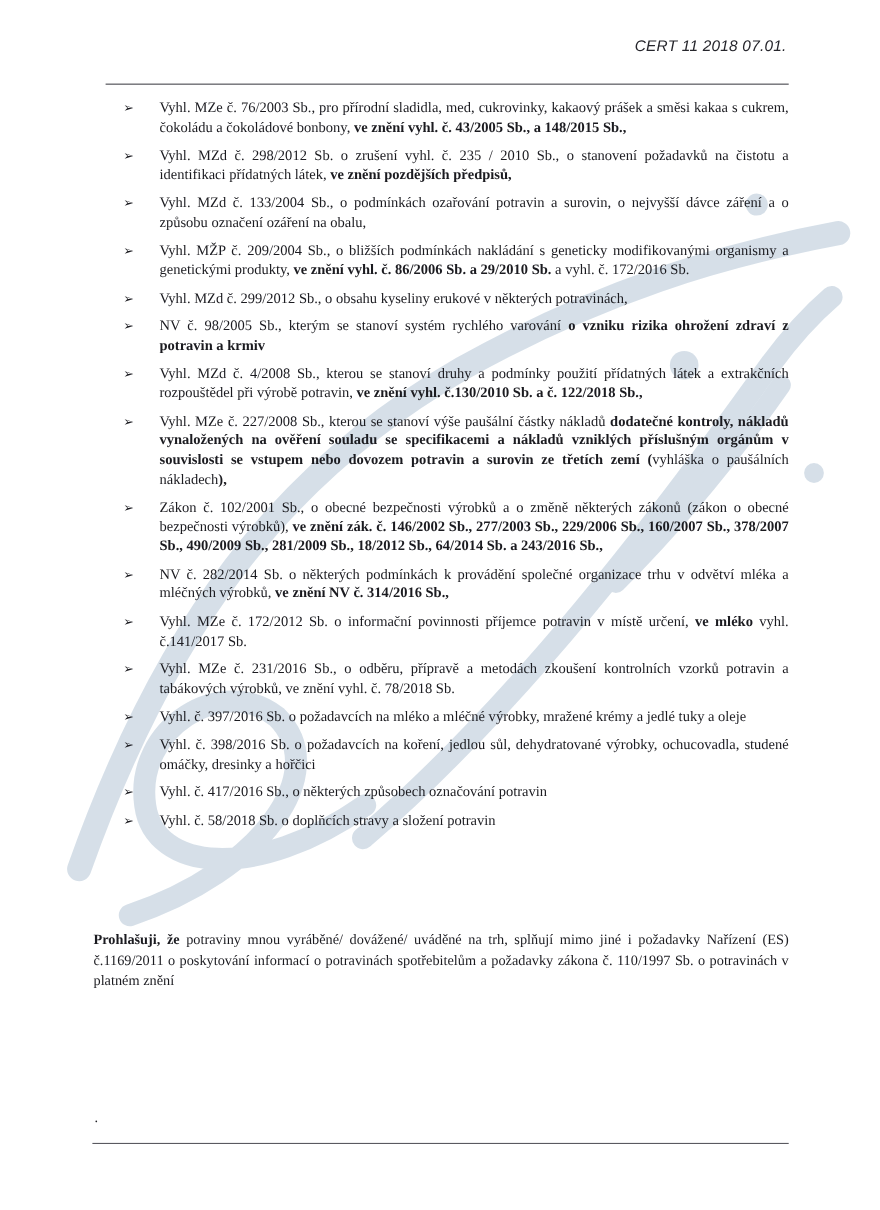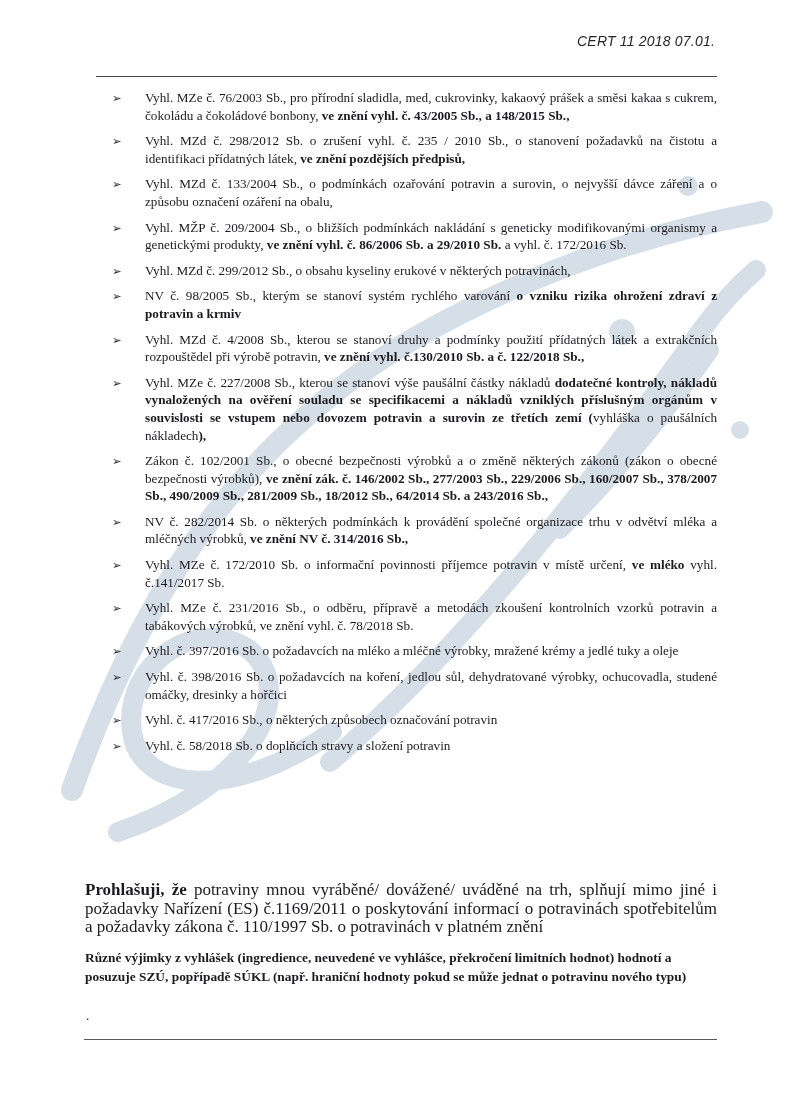--- a/index.html
+++ b/index.html
@@ -66,25 +66,25 @@
   .item-text {
     flex: 1;
     text-align: justify;
     font-size: 13.2px;
     line-height: 17.6px;
   }
   .b { font-weight: normal; }
   .r { font-weight: bold; }
   .declaration {
     position: absolute;
-    top: 864px;
+    top: 832px;
     left: 85px;
     width: 632px;
     text-align: justify;
-    font-size: 17px;
+    font-size: 13px;
     line-height: 18.5px;
   }
   .exceptions {
     position: absolute;
     top: 936px;
     left: 85px;
     width: 636px;
     text-align: left;
     font-size: 13.4px;
     line-height: 18.5px;
@@ -171,21 +171,21 @@
       <div class="list-item">
         <span class="bullet">➢</span>
         <span class="item-text"><span class="b">Zákon č. 102/2001 Sb., o obecné bezpečnosti výrobků a o změně některých zákonů (zákon o obecné bezpečnosti výrobků),</span><span class="r"> ve znění zák. č. 146/2002 Sb., 277/2003 Sb., 229/2006 Sb., 160/2007 Sb., 378/2007 Sb., 490/2009 Sb., 281/2009 Sb., 18/2012 Sb., 64/2014 Sb. a 243/2016 Sb.,</span></span>
       </div>
       <div class="list-item">
         <span class="bullet">➢</span>
         <span class="item-text"><span class="b">NV č. 282/2014 Sb. o některých podmínkách k provádění společné organizace trhu v odvětví mléka a mléčných výrobků,</span><span class="r"> ve znění NV č. 314/2016 Sb.,</span></span>
       </div>
       <div class="list-item">
         <span class="bullet">➢</span>
-        <span class="item-text"><span class="b">Vyhl. MZe č. 172/2010 Sb. o informační povinnosti příjemce potravin v místě určení,</span><span class="r"> ve mléko </span><span class="b">vyhl. č.141/2017 Sb.</span></span>
+        <span class="item-text"><span class="b">Vyhl. MZe č. 172/2012 Sb. o informační povinnosti příjemce potravin v místě určení,</span><span class="r"> ve mléko </span><span class="b">vyhl. č.141/2017 Sb.</span></span>
       </div>
       <div class="list-item">
         <span class="bullet">➢</span>
         <span class="item-text"><span class="b">Vyhl. MZe č. 231/2016 Sb., o odběru, přípravě a metodách zkoušení kontrolních vzorků potravin a tabákových výrobků, ve znění vyhl. č. 78/2018 Sb.</span></span>
       </div>
       <div class="list-item">
         <span class="bullet">➢</span>
         <span class="item-text"><span class="b">Vyhl. č. 397/2016 Sb. o požadavcích na mléko a mléčné výrobky, mražené krémy a jedlé tuky a oleje</span></span>
       </div>
       <div class="list-item">
@@ -197,20 +197,19 @@
         <span class="item-text"><span class="b">Vyhl. č. 417/2016 Sb., o některých způsobech označování potravin</span></span>
       </div>
       <div class="list-item">
         <span class="bullet">➢</span>
         <span class="item-text"><span class="b">Vyhl. č. 58/2018 Sb. o doplňcích stravy a složení potravin</span></span>
       </div>
     </div>
 
   <p class="declaration"><span class="r">Prohlašuji, že </span><span class="b">potraviny mnou vyráběné/ dovážené/ uváděné na trh, splňují mimo jiné i požadavky Nařízení (ES) č.1169/2011 o poskytování informací o potravinách spotřebitelům a požadavky zákona č. 110/1997 Sb. o potravinách v platném znění</span></p>
 
-  <p class="exceptions"><span class="r">Různé výjimky z vyhlášek (ingredience, neuvedené ve vyhlášce, překročení limitních hodnot) hodnotí a posuzuje SZÚ, popřípadě SÚKL (např. hraniční hodnoty pokud se může jednat o potravinu nového typu)</span></p>
 
   <div class="trailing-dot">.</div>
 
   <div class="footer-rule"></div>
 
 
 </div>
 
 </body></html>

